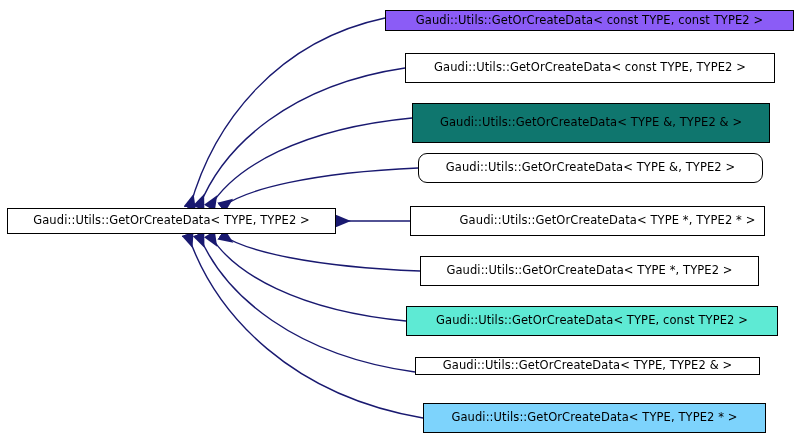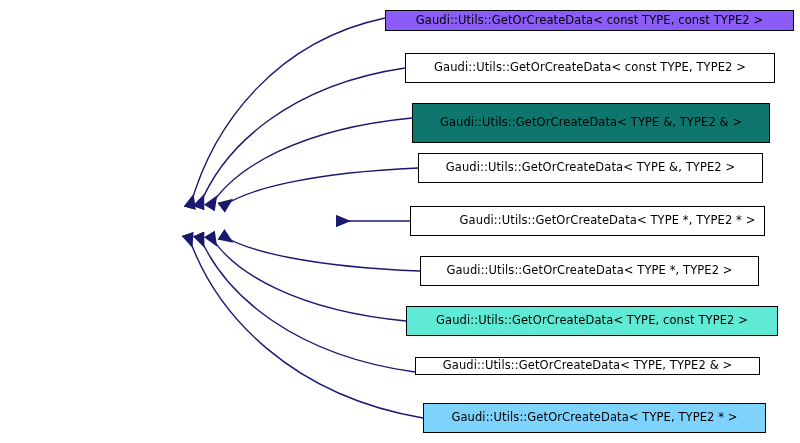--- a/index.html
+++ b/index.html
@@ -57,26 +57,27 @@
         <path d="M 412 118 C 300.9 128.68, 234.24 166.95, 210 207" stroke="#191970" stroke-width="1.4" fill="none" marker-end="url(#arrow-left)"></path>
         <path d="M 418 168 C 310.2 172.68, 245.52 189.45, 222 207" stroke="#191970" stroke-width="1.4" fill="none" marker-end="url(#arrow-left)"></path>
         <path d="M 410 221 L 337 221" stroke="#191970" stroke-width="1.4" fill="none" marker-end="url(#arrow-left)"></path>
         <path d="M 420 271 C 311.1 266.68, 245.76 251.2, 222 235" stroke="#191970" stroke-width="1.4" fill="none" marker-end="url(#arrow-left)"></path>
         <path d="M 406 321 C 298.2 310.68, 233.52 273.7, 210 235" stroke="#191970" stroke-width="1.4" fill="none" marker-end="url(#arrow-left)"></path>
         <path d="M 415 372 C 296.2 355.56, 224.92 296.65, 199 235" stroke="#191970" stroke-width="1.4" fill="none" marker-end="url(#arrow-left)"></path>
         <path d="M 423 418 C 293.75 396.04, 216.2 317.35, 188 235" stroke="#191970" stroke-width="1.4" fill="none" marker-end="url(#arrow-left)"></path>
       </g>
   </svg>
 
+  <div class="node-box base-node" style="left: 7px; top: 208px; width: 329px; height: 26px; border-color: rgb(0, 0, 0); background: rgb(255, 255, 255); color: rgb(0, 0, 0);">Gaudi::Utils::GetOrCreateData&lt; TYPE, TYPE2 &gt;</div>
 
   <div id="derived-nodes">
       <div class="node-box" style="left: 385px; top: 10px; width: 409px; height: 21px; border-color: rgb(0, 0, 0); background: #8b5cf6; color: rgb(0, 0, 0);">Gaudi::Utils::GetOrCreateData&lt; const TYPE, const TYPE2 &gt;</div>
       <div class="node-box" style="left: 405px; top: 53px; width: 370px; height: 30px; border-color: rgb(0, 0, 0); background: rgb(255, 255, 255); color: rgb(0, 0, 0);">Gaudi::Utils::GetOrCreateData&lt; const TYPE, TYPE2 &gt;</div>
       <div class="node-box" style="left: 412px; top: 103px; width: 358px; height: 40px; border-color: rgb(0, 0, 0); background: #0f766e; color: rgb(0, 0, 0);">Gaudi::Utils::GetOrCreateData&lt; TYPE &amp;, TYPE2 &amp; &gt;</div>
-      <div class="node-box" style="left: 418px; top: 153px; width: 345px; height: 30px; border-color: rgb(0, 0, 0); background: rgb(255, 255, 255); color: rgb(0, 0, 0);">Gaudi::Utils::GetOrCreateData&lt; TYPE &amp;, TYPE2 &gt;</div>
+      <div class="node-box" style="left: 418px; top: 153px; width: 345px; height: 30px; border-color: rgb(0, 0, 0); background: rgb(255, 255, 255); color: rgb(0, 0, 0); border-radius: 9px;">Gaudi::Utils::GetOrCreateData&lt; TYPE &amp;, TYPE2 &gt;</div>
       <div class="node-box" style="left: 410px; top: 206px; width: 355px; height: 30px; border-color: rgb(0, 0, 0); background: rgb(255, 255, 255); color: rgb(0, 0, 0); padding-left: 40px;">Gaudi::Utils::GetOrCreateData&lt; TYPE *, TYPE2 * &gt;</div>
       <div class="node-box" style="left: 420px; top: 256px; width: 339px; height: 30px; border-color: rgb(0, 0, 0); background: rgb(255, 255, 255); color: rgb(0, 0, 0);">Gaudi::Utils::GetOrCreateData&lt; TYPE *, TYPE2 &gt;</div>
       <div class="node-box" style="left: 406px; top: 306px; width: 372px; height: 30px; border-color: rgb(0, 0, 0); background: #5eead4; color: rgb(0, 0, 0);">Gaudi::Utils::GetOrCreateData&lt; TYPE, const TYPE2 &gt;</div>
       <div class="node-box" style="left: 415px; top: 357px; width: 345px; height: 18px; border-color: rgb(0, 0, 0); background: rgb(255, 255, 255); color: rgb(0, 0, 0);">Gaudi::Utils::GetOrCreateData&lt; TYPE, TYPE2 &amp; &gt;</div>
       <div class="node-box" style="left: 423px; top: 403px; width: 343px; height: 30px; border-color: rgb(0, 0, 0); background: #7dd3fc; color: rgb(0, 0, 0);">Gaudi::Utils::GetOrCreateData&lt; TYPE, TYPE2 * &gt;</div>
     </div>
 
 </div>
 
 </body></html>

